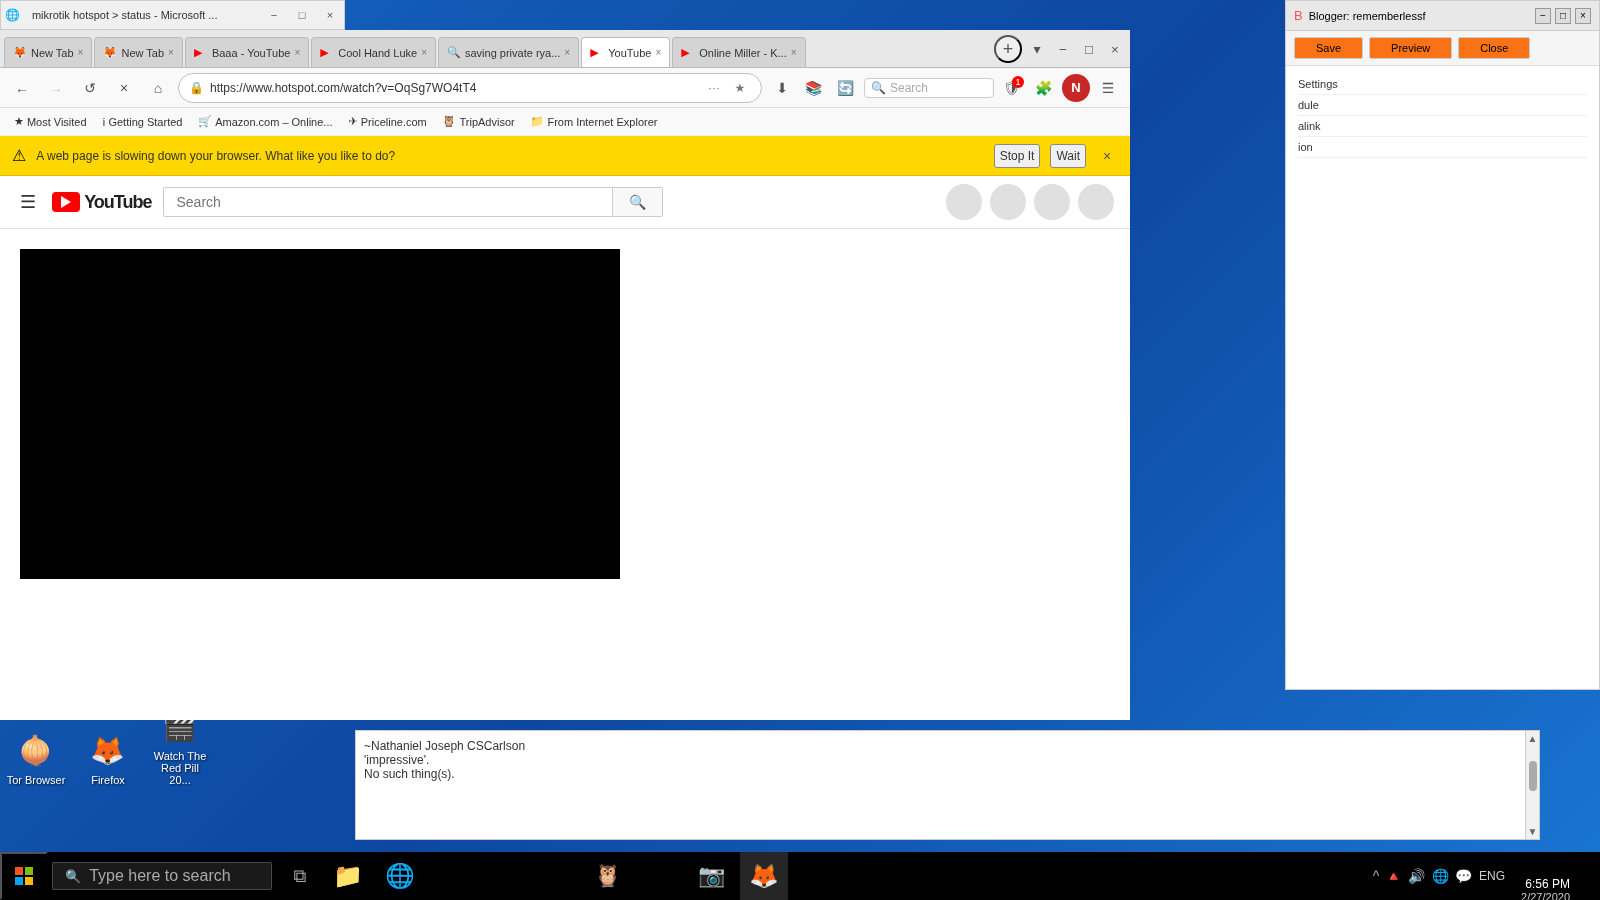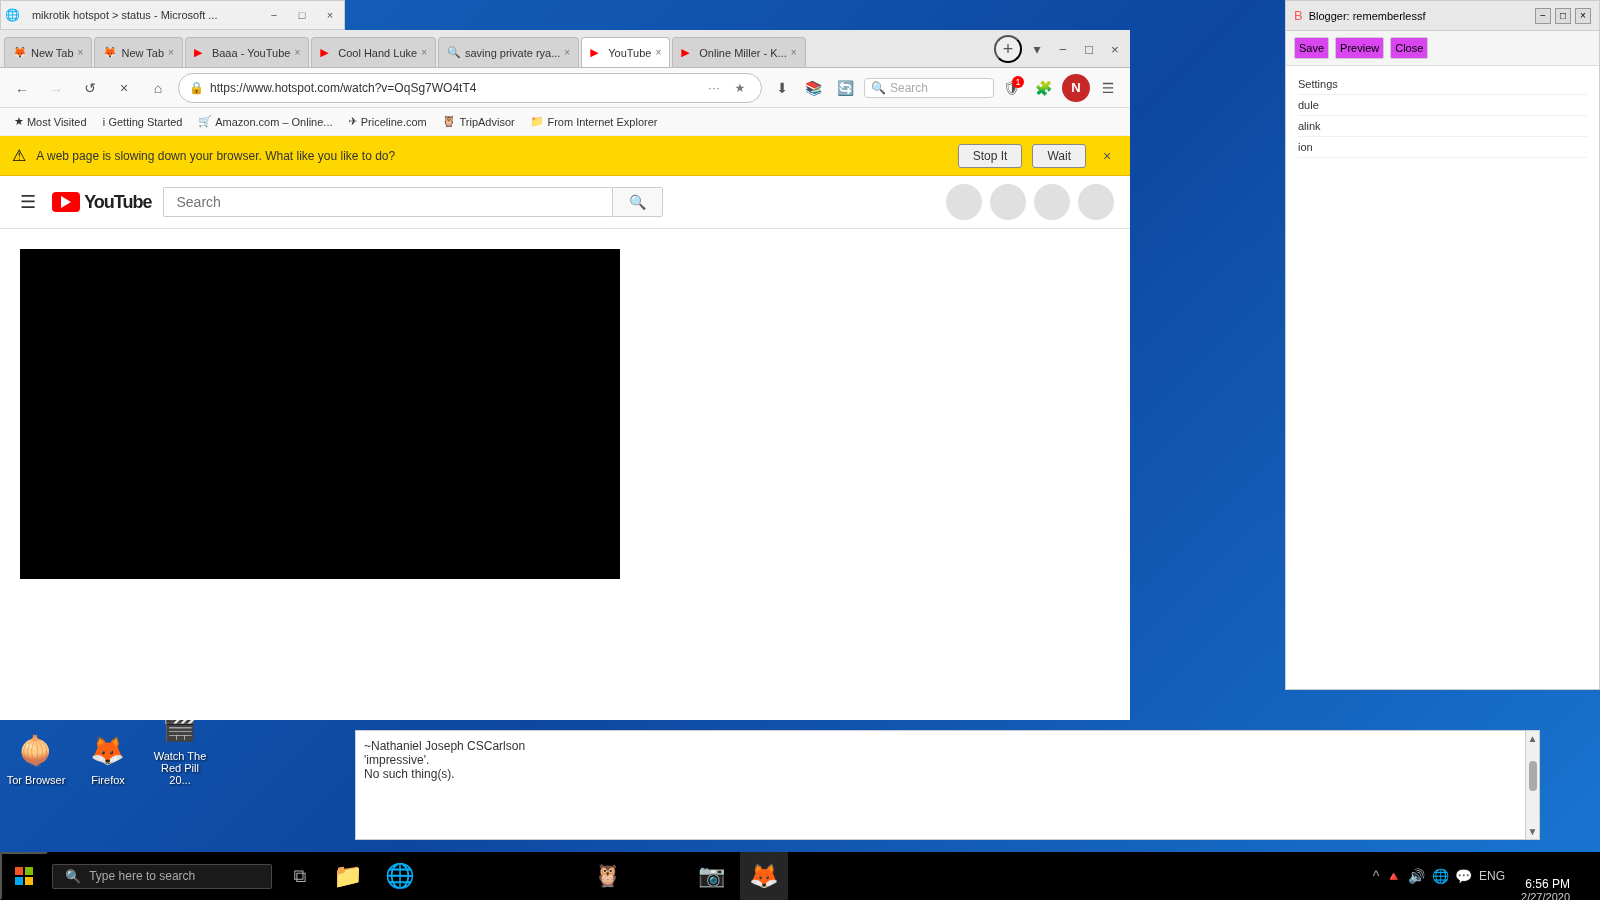--- a/index.html
+++ b/index.html
@@ -34,21 +34,21 @@
 
     
     .bookmarks-bar { display: flex; align-items: center; padding: 2px 8px; gap: 4px; background: #f9f9f9; border-bottom: 1px solid #eee; min-height: 28px; font-size: 11px; }
     .bookmark-item { display: flex; align-items: center; gap: 3px; padding: 2px 6px; border-radius: 3px; cursor: pointer; white-space: nowrap; color: #333; }
     .bookmark-icon { font-size: 11px; }
 
     
     .warning-bar { background: #ffd700; display: flex; align-items: center; padding: 6px 12px; gap: 10px; min-height: 40px; border-bottom: 1px solid #e6b800; }
     .warning-icon { font-size: 16px; }
     .warning-text { flex: 1; font-size: 12px; color: #333; }
-    .warning-btn { padding: 4px 14px; border-radius: 3px; border: 1px solid #888; background: #f0f0f0; cursor: pointer; font-size: 12px; color: #333; }
+    .warning-btn { padding: 4px 5px; border-radius: 3px; border: 1px solid #888; background: #f0f0f0; cursor: pointer; font-size: 12px; color: #333; }
     .warning-close { width: 22px; height: 22px; border: none; background: transparent; cursor: pointer; font-size: 14px; color: #555; display: flex; align-items: center; justify-content: center; }
 
     
     .page-content { flex: 1; overflow: hidden; display: flex; flex-direction: column; background: #fff; }
     
     
     .yt-header { display: flex; align-items: center; padding: 8px 16px; gap: 12px; border-bottom: 1px solid #e0e0e0; min-height: 52px; }
     .yt-menu-btn { font-size: 18px; color: #333; cursor: pointer; padding: 4px; }
     .yt-logo { display: flex; align-items: center; gap: 4px; cursor: pointer; }
     .yt-logo-icon { width: 28px; height: 20px; background: #ff0000; border-radius: 4px; display: flex; align-items: center; justify-content: center; }
@@ -58,32 +58,32 @@
     .yt-search-input { flex: 1; border: 1px solid #ccc; border-right: none; border-radius: 2px 0 0 2px; padding: 6px 12px; font-size: 14px; color: #333; outline: none; }
     .yt-search-btn { padding: 6px 16px; border: 1px solid #ccc; background: #f8f8f8; cursor: pointer; border-radius: 0 2px 2px 0; font-size: 14px; }
     .yt-header-icons { display: flex; gap: 8px; margin-left: auto; }
     .yt-header-icon { width: 36px; height: 36px; border-radius: 50%; background: #e8e8e8; display: flex; align-items: center; justify-content: center; cursor: pointer; font-size: 16px; color: #555; }
 
     
     .yt-body { display: flex; padding: 20px; gap: 20px; flex: 1; }
     .yt-video-container { width: 600px; flex-shrink: 0; }
     .yt-video-player { width: 100%; height: 330px; background: #000; display: flex; align-items: center; justify-content: center; }
     .yt-sidebar { flex: 1; }
-    .blogger-toolbar-btn { padding: 4px 4px; border: 1px solid #ccc; background: #d946ef; cursor: pointer; font-size: 11px; border-radius: 2px; }
+    .blogger-toolbar-btn { padding: 4px 21px; border: 1px solid #ccc; background: #f97316; cursor: pointer; font-size: 11px; border-radius: 2px; }
 
     
     .bottom-content { position: absolute; bottom: 60px; left: 355px; right: 60px; height: 110px; background: #fff; border: 1px solid #ccc; z-index: 8; display: flex; }
     .bottom-text-area { flex: 1; padding: 8px; font-size: 12px; color: #333; overflow: hidden; }
     .bottom-scrollbar { width: 14px; background: #f0f0f0; border-left: 1px solid #ccc; display: flex; flex-direction: column; align-items: center; padding: 2px 0; }
 
     
     .taskbar { position: absolute; bottom: 0; left: 0; right: 0; height: 48px; background: #000; display: flex; align-items: center; z-index: 100; }
     .taskbar-start { width: 48px; height: 48px; display: flex; align-items: center; justify-content: center; cursor: pointer; background: transparent; }
     .taskbar-search { display: flex; align-items: center; gap: 8px; background: rgba(255,255,255,0.1); border: 1px solid rgba(255,255,255,0.2); border-radius: 2px; padding: 4px 12px; margin-left: 4px; min-width: 220px; cursor: pointer; }
-    .taskbar-search-text { font-size: 12px; color: #aaa; }
+    .taskbar-search-text { font-size: 16px; color: #aaa; }
     .taskbar-items { display: flex; align-items: center; margin-left: 8px; gap: 4px; }
     .taskbar-right { margin-left: auto; display: flex; align-items: center; gap: 8px; padding-right: 8px; }
     .taskbar-systray { display: flex; align-items: center; gap: 6px; }
     .taskbar-clock { display: flex; flex-direction: column; align-items: flex-end; padding: 0 8px; cursor: pointer; }
     .taskbar-time { font-size: 12px; color: #fff; margin-top: 28px; }
     .taskbar-date { font-size: 11px; color: #ccc; }
     .taskbar-show-desktop { width: 6px; height: 48px; cursor: pointer; }
 
     
     .desktop-icon { position: absolute; display: flex; flex-direction: column; align-items: center; gap: 4px; cursor: pointer; padding: 6px; border-radius: 4px; width: 72px; }

